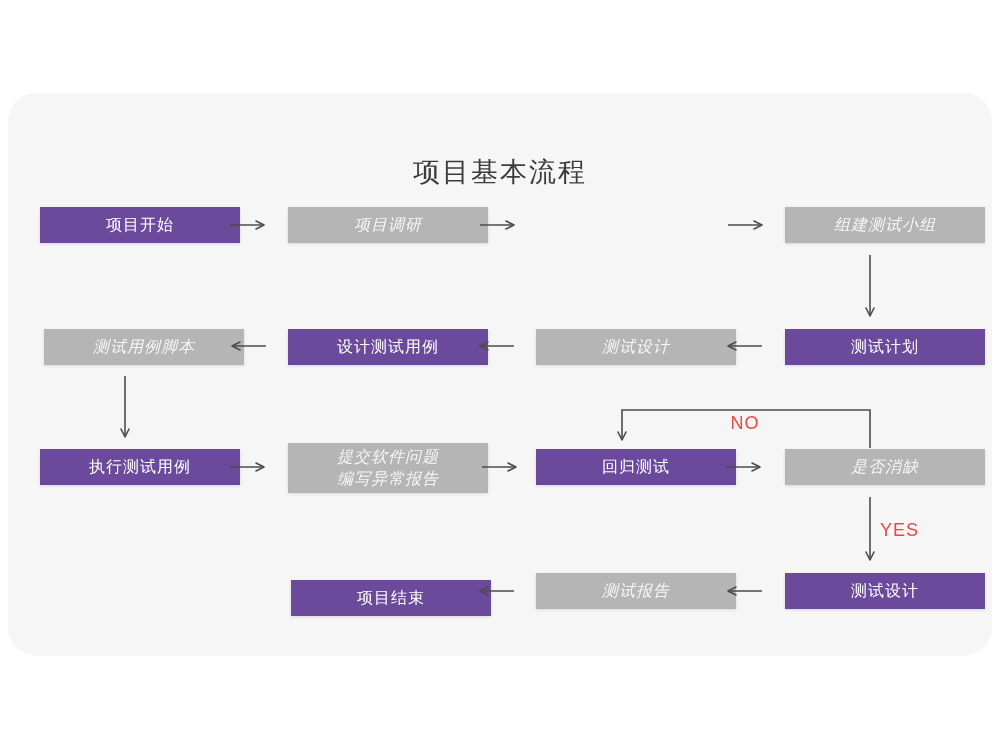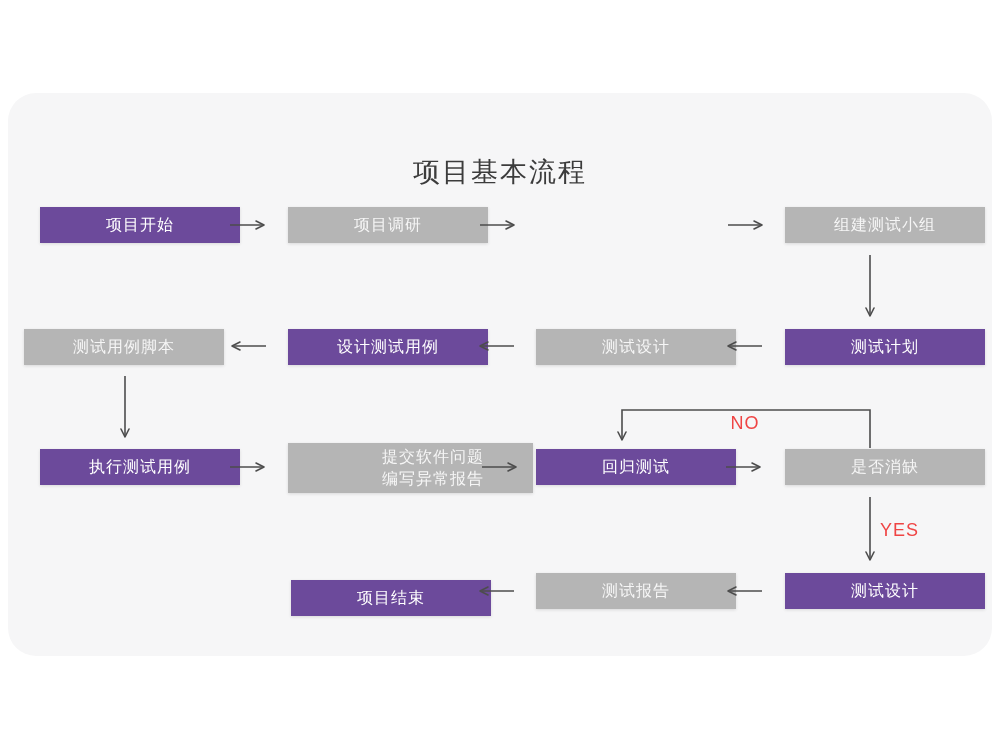--- a/index.html
+++ b/index.html
@@ -51,24 +51,24 @@
     line-height: 22px;
     box-shadow: 0 1px 3px rgba(0,0,0,0.12);
   }
   .node.purple {
     background: #6c4a9b;
     color: #ffffff;
   }
   .node.gray {
     background: #b5b5b5;
     color: rgba(255,255,255,0.88);
+    font-style: italic;
   }
   .node.tall {
     height: 50px;
-    padding-left: 45px;
   }
   .edge-label {
     position: absolute;
     font-size: 18px;
     color: #ef4444;
     letter-spacing: 1px;
   }
   .edge-label.no {
     left: 705px;
     top: 413px;
@@ -94,21 +94,21 @@
 <div class="stage">
 
   <div class="card"></div>
 
   <div class="title">项目基本流程</div>
 
   <div class="node purple" style="left:40px;  top:207px;">项目开始</div>
   <div class="node gray" style="left:288px; top:207px;">项目调研</div>
   <div class="node gray" style="left:785px; top:207px;">组建测试小组</div>
 
-  <div class="node gray" style="left:24px;  top:329px;">测试用例脚本</div>
+  <div class="node gray" style="left:44px;  top:329px;">测试用例脚本</div>
   <div class="node purple" style="left:288px; top:329px;">设计测试用例</div>
   <div class="node purple" style="left:785px; top:329px;">测试计划</div>
   <div class="node gray" style="left:536px; top:329px;">测试设计</div>
 
   <div class="node purple" style="left:40px;  top:449px;">执行测试用例</div>
   <div class="node gray tall" style="left:288px; top:443px;">提交软件问题
 编写异常报告</div>
   <div class="node purple" style="left:536px; top:449px;">回归测试</div>
   <div class="node gray" style="left:785px; top:449px;">是否消缺</div>
 

